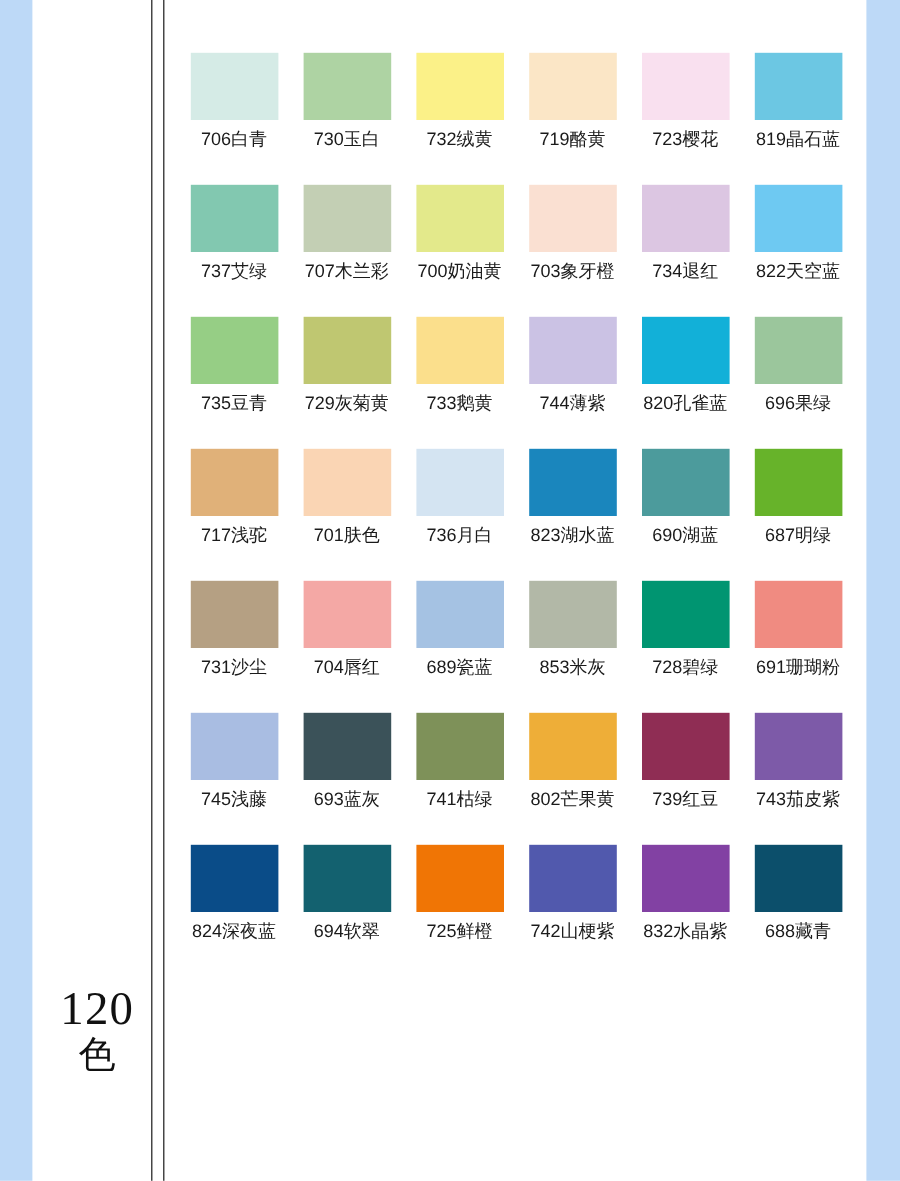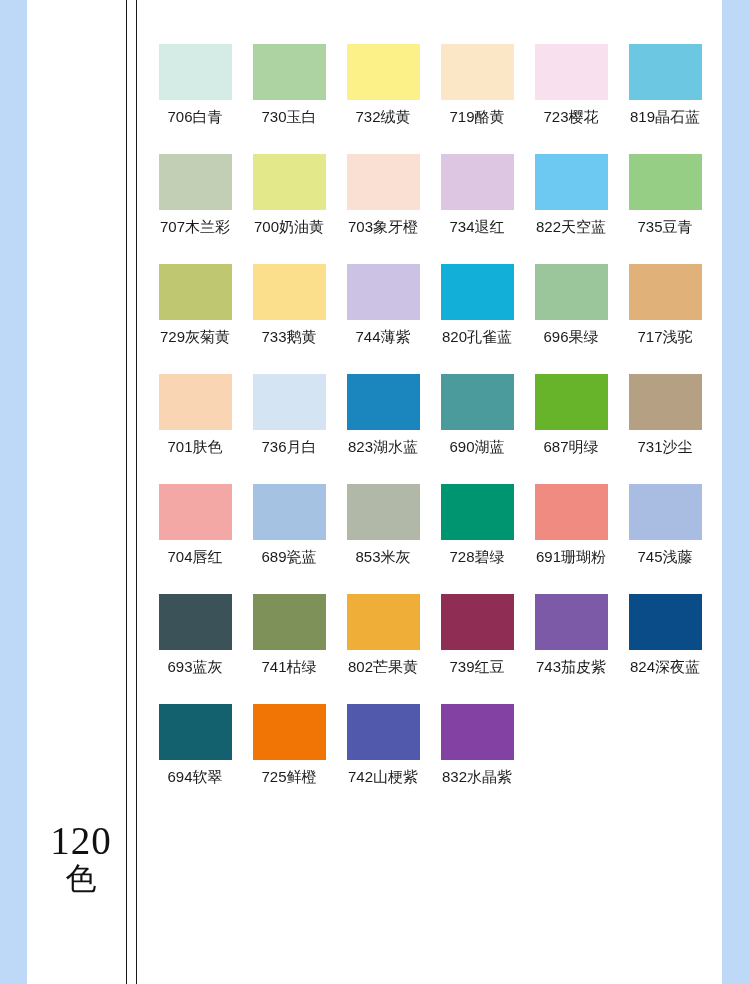--- a/index.html
+++ b/index.html
@@ -127,20 +127,24 @@
       </div>
       <div class="cell">
         <div class="chip" style="background: rgb(249, 224, 239);"></div>
         <div class="chip-label">723樱花</div>
       </div>
       <div class="cell">
         <div class="chip" style="background: rgb(108, 199, 227);"></div>
         <div class="chip-label">819晶石蓝</div>
       </div>
       <div class="cell">
+        <div class="chip" style="background: rgb(130, 200, 176);"></div>
+        <div class="chip-label">737艾绿</div>
+      </div>
+      <div class="cell">
         <div class="chip" style="background: rgb(195, 207, 180);"></div>
         <div class="chip-label">707木兰彩</div>
       </div>
       <div class="cell">
         <div class="chip" style="background: rgb(227, 233, 139);"></div>
         <div class="chip-label">700奶油黄</div>
       </div>
       <div class="cell">
         <div class="chip" style="background: rgb(250, 224, 210);"></div>
         <div class="chip-label">703象牙橙</div>
@@ -262,15 +266,19 @@
         <div class="chip-label">725鲜橙</div>
       </div>
       <div class="cell">
         <div class="chip" style="background: rgb(81, 89, 173);"></div>
         <div class="chip-label">742山梗紫</div>
       </div>
       <div class="cell">
         <div class="chip" style="background: rgb(130, 65, 163);"></div>
         <div class="chip-label">832水晶紫</div>
       </div>
+      <div class="cell">
+        <div class="chip" style="background: rgb(12, 79, 107);"></div>
+        <div class="chip-label">688藏青</div>
+      </div>
     </div>
 
 </div>
 
 </body></html>

